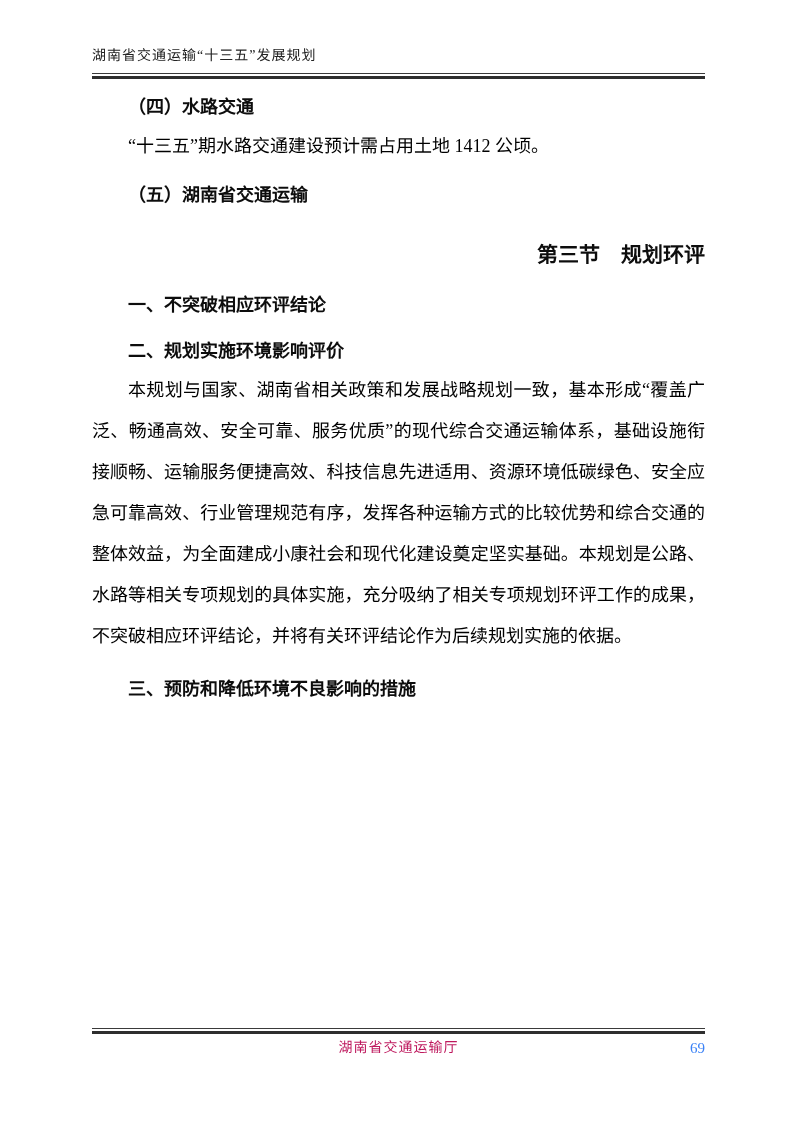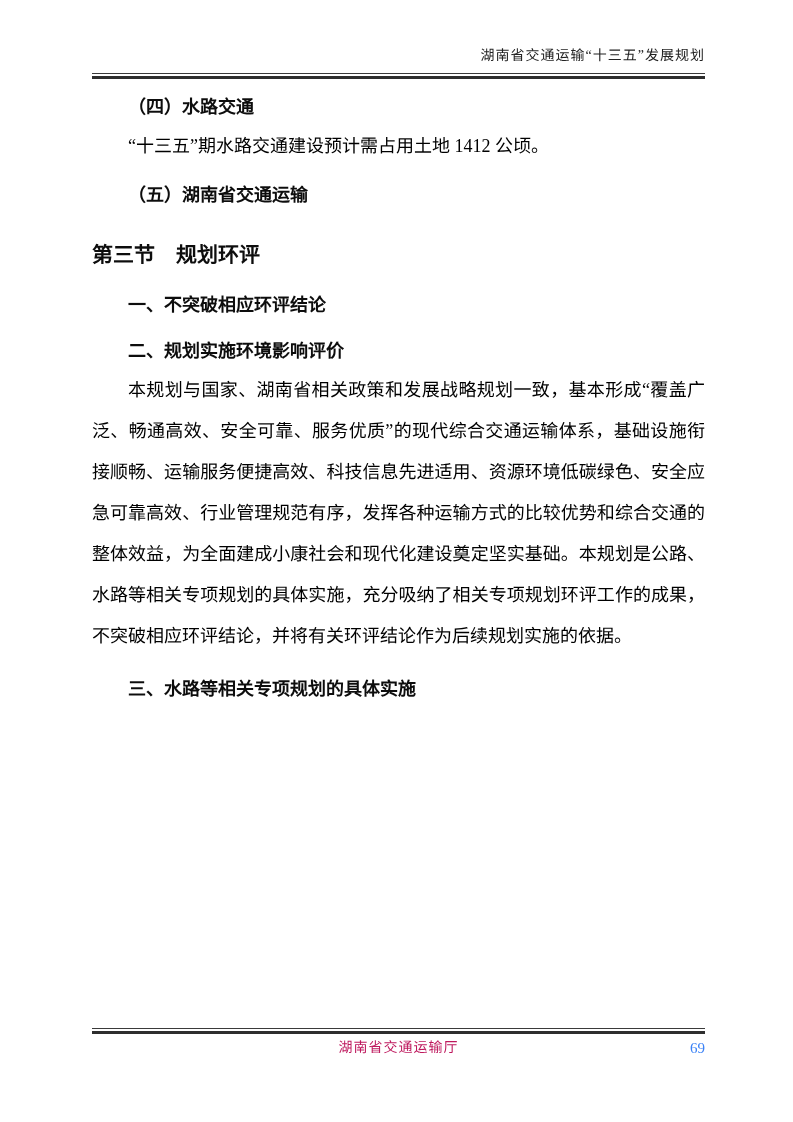--- a/index.html
+++ b/index.html
@@ -13,21 +13,21 @@
     height: 1122px;
     margin: 0 auto;
     background: #ffffff;
     box-sizing: border-box;
     padding: 46px 88px 0 92px;
     color: #111111;
     overflow: hidden;
   }
   
   .header-title {
-    text-align: right;
+    text-align: left;
     font-family: "Liberation Serif", "DejaVu Serif", serif;
     font-size: 14px;
     line-height: 20px;
     letter-spacing: 1px;
     color: #222222;
   }
   .rule {
     margin-top: 7px;
   }
   .rule .rule-thin {
@@ -67,21 +67,21 @@
     margin: 5px 0 0 0;
     text-indent: 2em;
     text-align: justify;
     color: #000000;
   }
   .section-title {
     font-family: "Liberation Sans", "DejaVu Sans", sans-serif;
     font-weight: bold;
     font-size: 21px;
     line-height: 32px;
-    text-align: left;
+    text-align: right;
     margin: 30px 0 20px 0;
     color: #0d0d0d;
   }
   
   .footer {
     position: absolute;
     left: 92px;
     right: 88px;
     top: 1028px;
   }
@@ -136,21 +136,21 @@
 
     <h1 class="section-title">第三节　规划环评</h1>
 
     <h2 class="num-heading">一、不突破相应环评结论</h2>
 
 
     <h2 class="num-heading">二、规划实施环境影响评价</h2>
 
     <p class="para">本规划与国家、湖南省相关政策和发展战略规划一致，基本形成“覆盖广泛、畅通高效、安全可靠、服务优质”的现代综合交通运输体系，基础设施衔接顺畅、运输服务便捷高效、科技信息先进适用、资源环境低碳绿色、安全应急可靠高效、行业管理规范有序，发挥各种运输方式的比较优势和综合交通的整体效益，为全面建成小康社会和现代化建设奠定坚实基础。本规划是公路、水路等相关专项规划的具体实施，充分吸纳了相关专项规划环评工作的成果，不突破相应环评结论，并将有关环评结论作为后续规划实施的依据。</p>
 
-    <h2 class="num-heading">三、水路等相关专项规划的具体实施</h2>
+    <h2 class="num-heading">三、预防和降低环境不良影响的措施</h2>
 
   </main>
 
   <footer class="footer">
     <div class="rule">
       <div class="rule-thin"></div>
       <div class="rule-thick"></div>
     </div>
     <div class="footer-row">
       <span class="footer-dept">湖南省交通运输厅</span>

